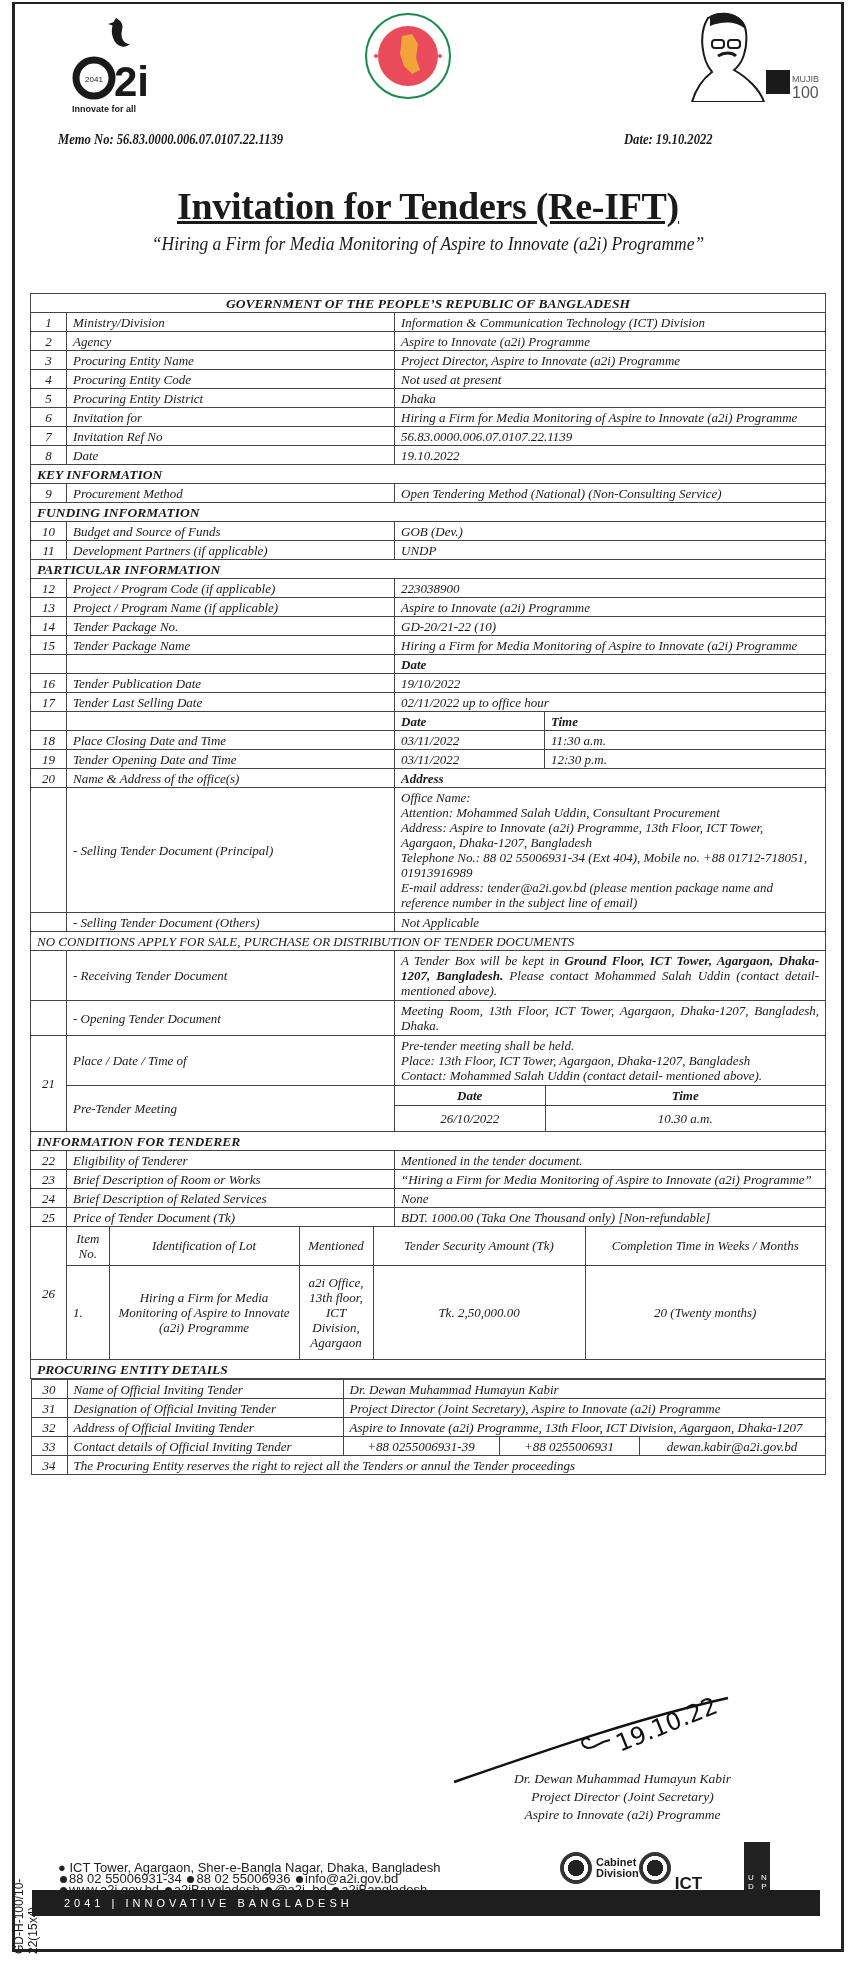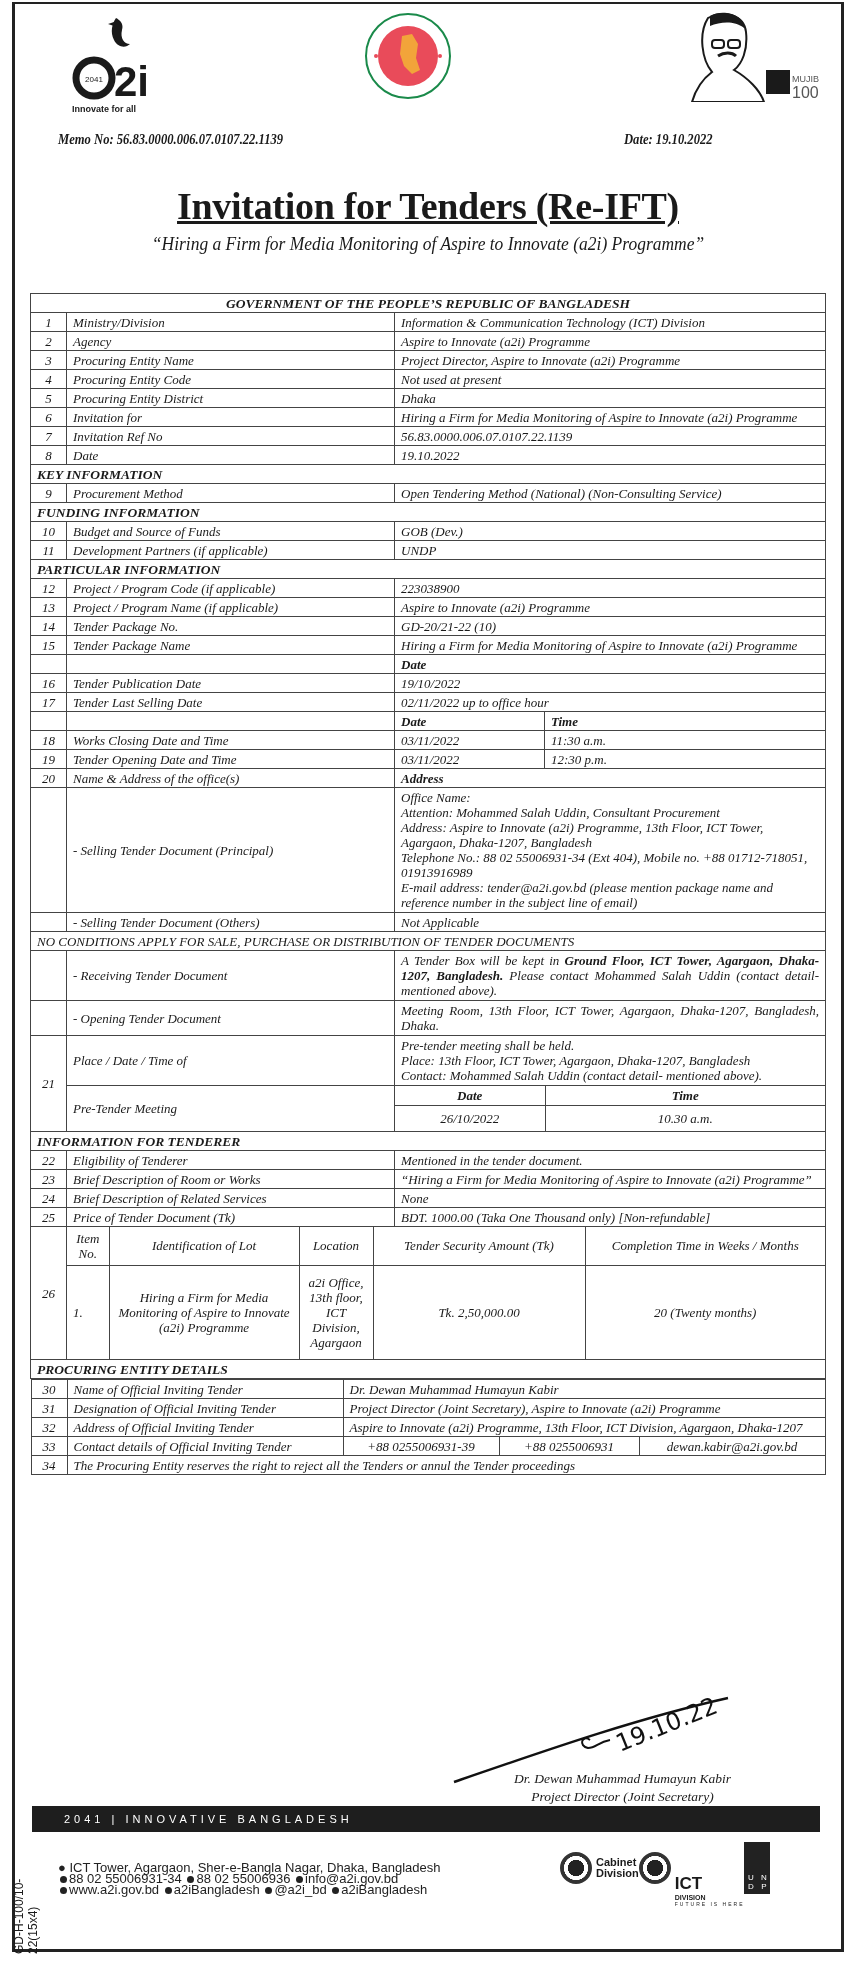--- a/index.html
+++ b/index.html
@@ -20,21 +20,21 @@
   td.lbl { width: 328px; }
   .section { font-weight: bold; font-size: 13.5px; }
   .center { text-align: center; }
   .bold { font-weight: bold; }
   .justify { text-align: justify; }
   .sig-block { position: absolute; left: 450px; top: 1770px; width: 345px; text-align: center; font-style: italic; font-size: 13.5px; line-height: 18px; font-family: "Liberation Serif", serif; }
   .signature { position: absolute; left: 450px; top: 1690px; width: 340px; height: 100px; }
   .side-code { position: absolute; left: -34px; top: 1880px; transform: rotate(-90deg); transform-origin: center; font-family: "Liberation Sans", sans-serif; font-size: 12px; width: 120px; }
   .footer-contacts { position: absolute; left: 58px; top: 1862px; font-family: "Liberation Sans", sans-serif; font-size: 13px; line-height: 11px; color: #222; }
   .footer-contacts .dot { display: inline-block; width: 7px; height: 7px; border-radius: 50%; background: #222; vertical-align: middle; margin: 0 2px; }
-  .footer-band { position: absolute; left: 32px; top: 1806px; width: 788px; height: 26px; background: #1e1e1e; color: #ffffff; font-family: "Liberation Sans", sans-serif; font-size: 11px; letter-spacing: 4px; line-height: 26px; padding-left: 32px; }
+  .footer-band { position: absolute; left: 32px; top: 1890px; width: 788px; height: 26px; background: #1e1e1e; color: #ffffff; font-family: "Liberation Sans", sans-serif; font-size: 11px; letter-spacing: 4px; line-height: 26px; padding-left: 32px; }
   .partner-logos { position: absolute; left: 560px; top: 1840px; width: 270px; height: 56px; display: flex; align-items: center; gap: 0; }
   .partner { display: flex; align-items: center; gap: 4px; font-family: "Liberation Sans", sans-serif; }
   .seal { width: 32px; height: 32px; border-radius: 50%; border: 2px solid #333; background: radial-gradient(circle, #222 40%, #fff 42%, #fff 60%, #333 62%); }
   .partner-name { font-weight: bold; font-size: 11px; line-height: 11px; }
   .ict-name { font-weight: bold; font-size: 17px; line-height: 20px; margin-top: 45px; }
   .ict-sub { font-size: 5px; letter-spacing: 2px; }
   .undp { width: 26px; height: 52px; background: #222; color: #fff; font-size: 8px; display: grid; grid-template-columns: 1fr 1fr; align-content: end; text-align: center; padding-bottom: 3px; font-family: "Liberation Sans", sans-serif; }
 </style>
 </head>
 <body>
@@ -186,21 +186,21 @@
       </tr>
 
   <tr>
         <td class="num"></td>
         <td class="lbl"></td>
         <td class="bold" style="width:150px;">Date</td>
         <td class="bold">Time</td>
       </tr>
   <tr>
         <td class="num">18</td>
-        <td class="lbl">Works Closing Date and Time</td>
+        <td class="lbl">Place Closing Date and Time</td>
         <td>03/11/2022</td>
         <td>11:30 a.m.</td>
       </tr>
   <tr>
         <td class="num">19</td>
         <td class="lbl">Tender Opening Date and Time</td>
         <td>03/11/2022</td>
         <td>12:30 p.m.</td>
       </tr>
 
@@ -293,21 +293,21 @@
       </tr>
 
   <tr>
     <td class="num">26</td>
     <td colspan="3" style="padding:0;">
       <table style="width:100%;border-collapse:collapse;">
         <tbody>
               <tr>
           <td class="center" style="border:none;border-right:1px solid #444;border-bottom:1px solid #444;width:42px;height:38px;">Item No.</td>
           <td class="center" style="border:none;border-right:1px solid #444;border-bottom:1px solid #444;width:190px;">Identification of Lot</td>
-          <td class="center" style="border:none;border-right:1px solid #444;border-bottom:1px solid #444;width:74px;">Location</td>
+          <td class="center" style="border:none;border-right:1px solid #444;border-bottom:1px solid #444;width:74px;">Mentioned</td>
           <td class="center" style="border:none;border-right:1px solid #444;border-bottom:1px solid #444;width:212px;">Tender Security Amount (Tk)</td>
           <td class="center" style="border:none;border-bottom:1px solid #444;">Completion Time in Weeks / Months</td>
         </tr>
         <tr>
           <td style="border:none;border-right:1px solid #444;height:94px;">1.</td>
           <td class="center" style="border:none;border-right:1px solid #444;">Hiring a Firm for Media Monitoring of Aspire to Innovate (a2i) Programme</td>
           <td class="center" style="border:none;border-right:1px solid #444;">a2i Office, 13th floor, ICT Division, Agargaon</td>
           <td class="center" style="border:none;border-right:1px solid #444;">Tk. 2,50,000.00</td>
           <td class="center" style="border:none;">20 (Twenty months)</td>
         </tr>

